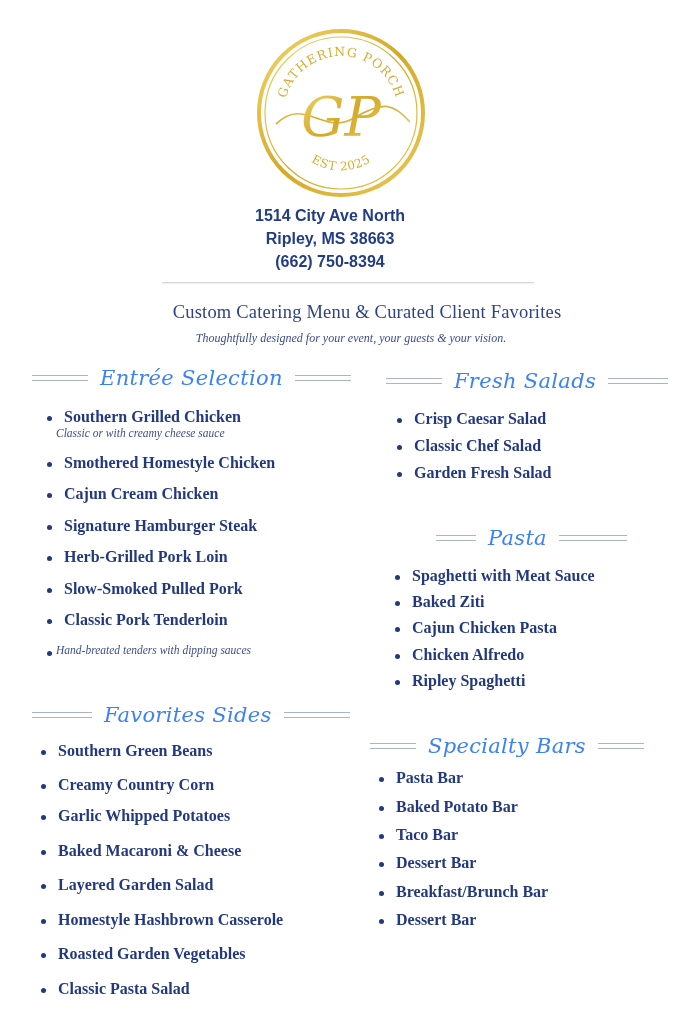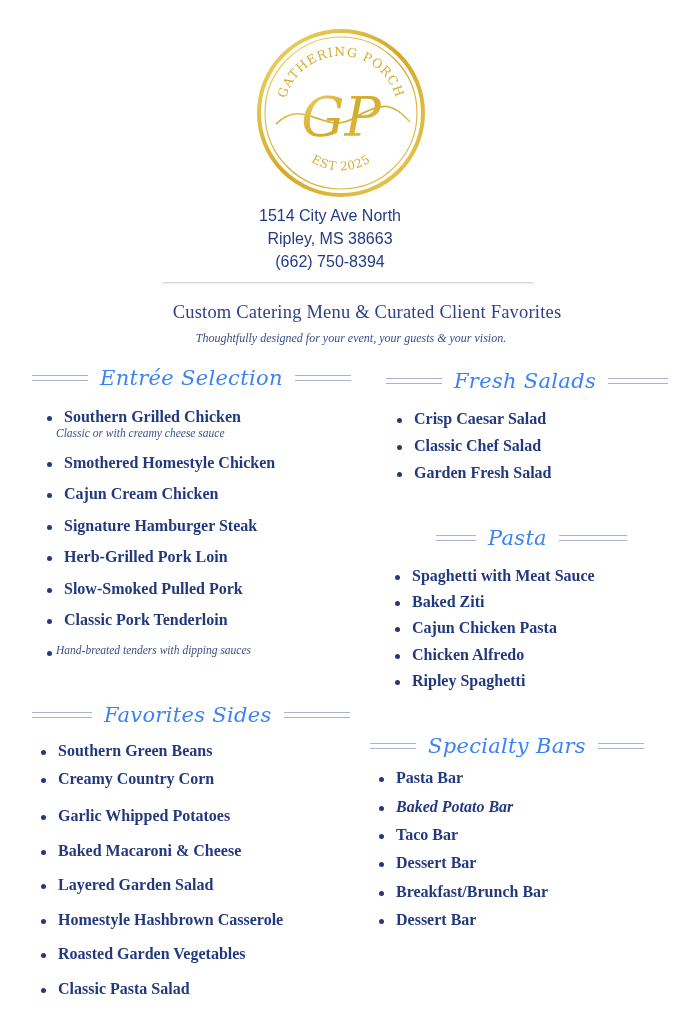--- a/index.html
+++ b/index.html
@@ -5,21 +5,21 @@
   html, body { margin: 0; padding: 0; background: #ffffff; }
   body { width: 682px; height: 1024px; position: relative; overflow: hidden;
          font-family: "DejaVu Serif", "Liberation Serif", serif; color: #1f3470; }
 
   
   .logo { position: absolute; left: 254px; top: 26px; width: 174px; height: 174px; }
   .logo svg { width: 100%; height: 100%; display: block; }
 
   
   .address { position: absolute; left: 0; top: 204px; width: 660px; text-align: center;
-             font-family: "Liberation Sans", "DejaVu Sans", sans-serif; font-weight: normal;
+             font-family: "Liberation Sans", "DejaVu Sans", sans-serif; font-weight: bold;
              font-size: 16px; line-height: 23px; color: #233c86; }
   .address div { margin: 0; }
 
   .divider { position: absolute; left: 162px; top: 282px; width: 372px; height: 1px;
              background: #d8d8d8; box-shadow: 0 1px 1px #ececec; }
 
   .subtitle { position: absolute; left: 0; top: 302px; width: 734px; text-align: center;
               font-family: "Liberation Serif", "DejaVu Serif", serif; font-size: 18.5px;
               color: #2e4387; letter-spacing: 0.2px; }
   .tagline { position: absolute; left: 0; top: 331px; width: 702px; text-align: center;
@@ -97,21 +97,21 @@
     <li style="position: absolute; top: 235px;"><span class="note">Hand-breated tenders with dipping sauces</span></li>
   </ul>
 
 <div class="section-head" style="left:32px; top:703px;">
   <span class="rule" style="width:60px;"></span>
   <span class="title">Favorites Sides</span>
   <span class="rule" style="width:66px;"></span>
 </div>
 <ul class="menu" id="list-sides" style="left:40px; top:742px;">
     <li style="position: absolute; top: 0px;"><span>Southern Green Beans</span></li>
-    <li style="position: absolute; top: 28px;"><span>Creamy Country Corn</span></li>
+    <li style="position: absolute; top: 34px;"><span>Creamy Country Corn</span></li>
     <li style="position: absolute; top: 65px;"><span>Garlic Whipped Potatoes</span></li>
     <li style="position: absolute; top: 100px;"><span>Baked Macaroni &amp; Cheese</span></li>
     <li style="position: absolute; top: 134px;"><span>Layered Garden Salad</span></li>
     <li style="position: absolute; top: 169px;"><span>Homestyle Hashbrown Casserole</span></li>
     <li style="position: absolute; top: 203px;"><span>Roasted Garden Vegetables</span></li>
     <li style="position: absolute; top: 238px;"><span>Classic Pasta Salad</span></li>
   </ul>
 
 <div class="section-head" style="left:386px; top:369px;">
   <span class="rule" style="width:56px;"></span>
@@ -137,18 +137,18 @@
     <li style="position: absolute; top: 105px;"><span>Ripley Spaghetti</span></li>
   </ul>
 
 <div class="section-head" style="left:370px; top:734px;">
   <span class="rule" style="width:46px;"></span>
   <span class="title">Specialty Bars</span>
   <span class="rule" style="width:46px;"></span>
 </div>
 <ul class="menu" id="list-bars" style="left:378px; top:769px;">
     <li style="position: absolute; top: 0px;"><span>Pasta Bar</span></li>
-    <li style="position: absolute; top: 29px; font-style: italic;"><span>Baked Potato Bar</span></li>
+    <li style="position: absolute; top: 29px;"><span>Baked Potato Bar</span></li>
     <li style="position: absolute; top: 57px;"><span>Taco Bar</span></li>
     <li style="position: absolute; top: 85px;"><span>Dessert Bar</span></li>
     <li style="position: absolute; top: 114px;"><span>Breakfast/Brunch Bar</span></li>
     <li style="position: absolute; top: 142px;"><span>Dessert Bar</span></li>
   </ul>
 
 </body></html>

